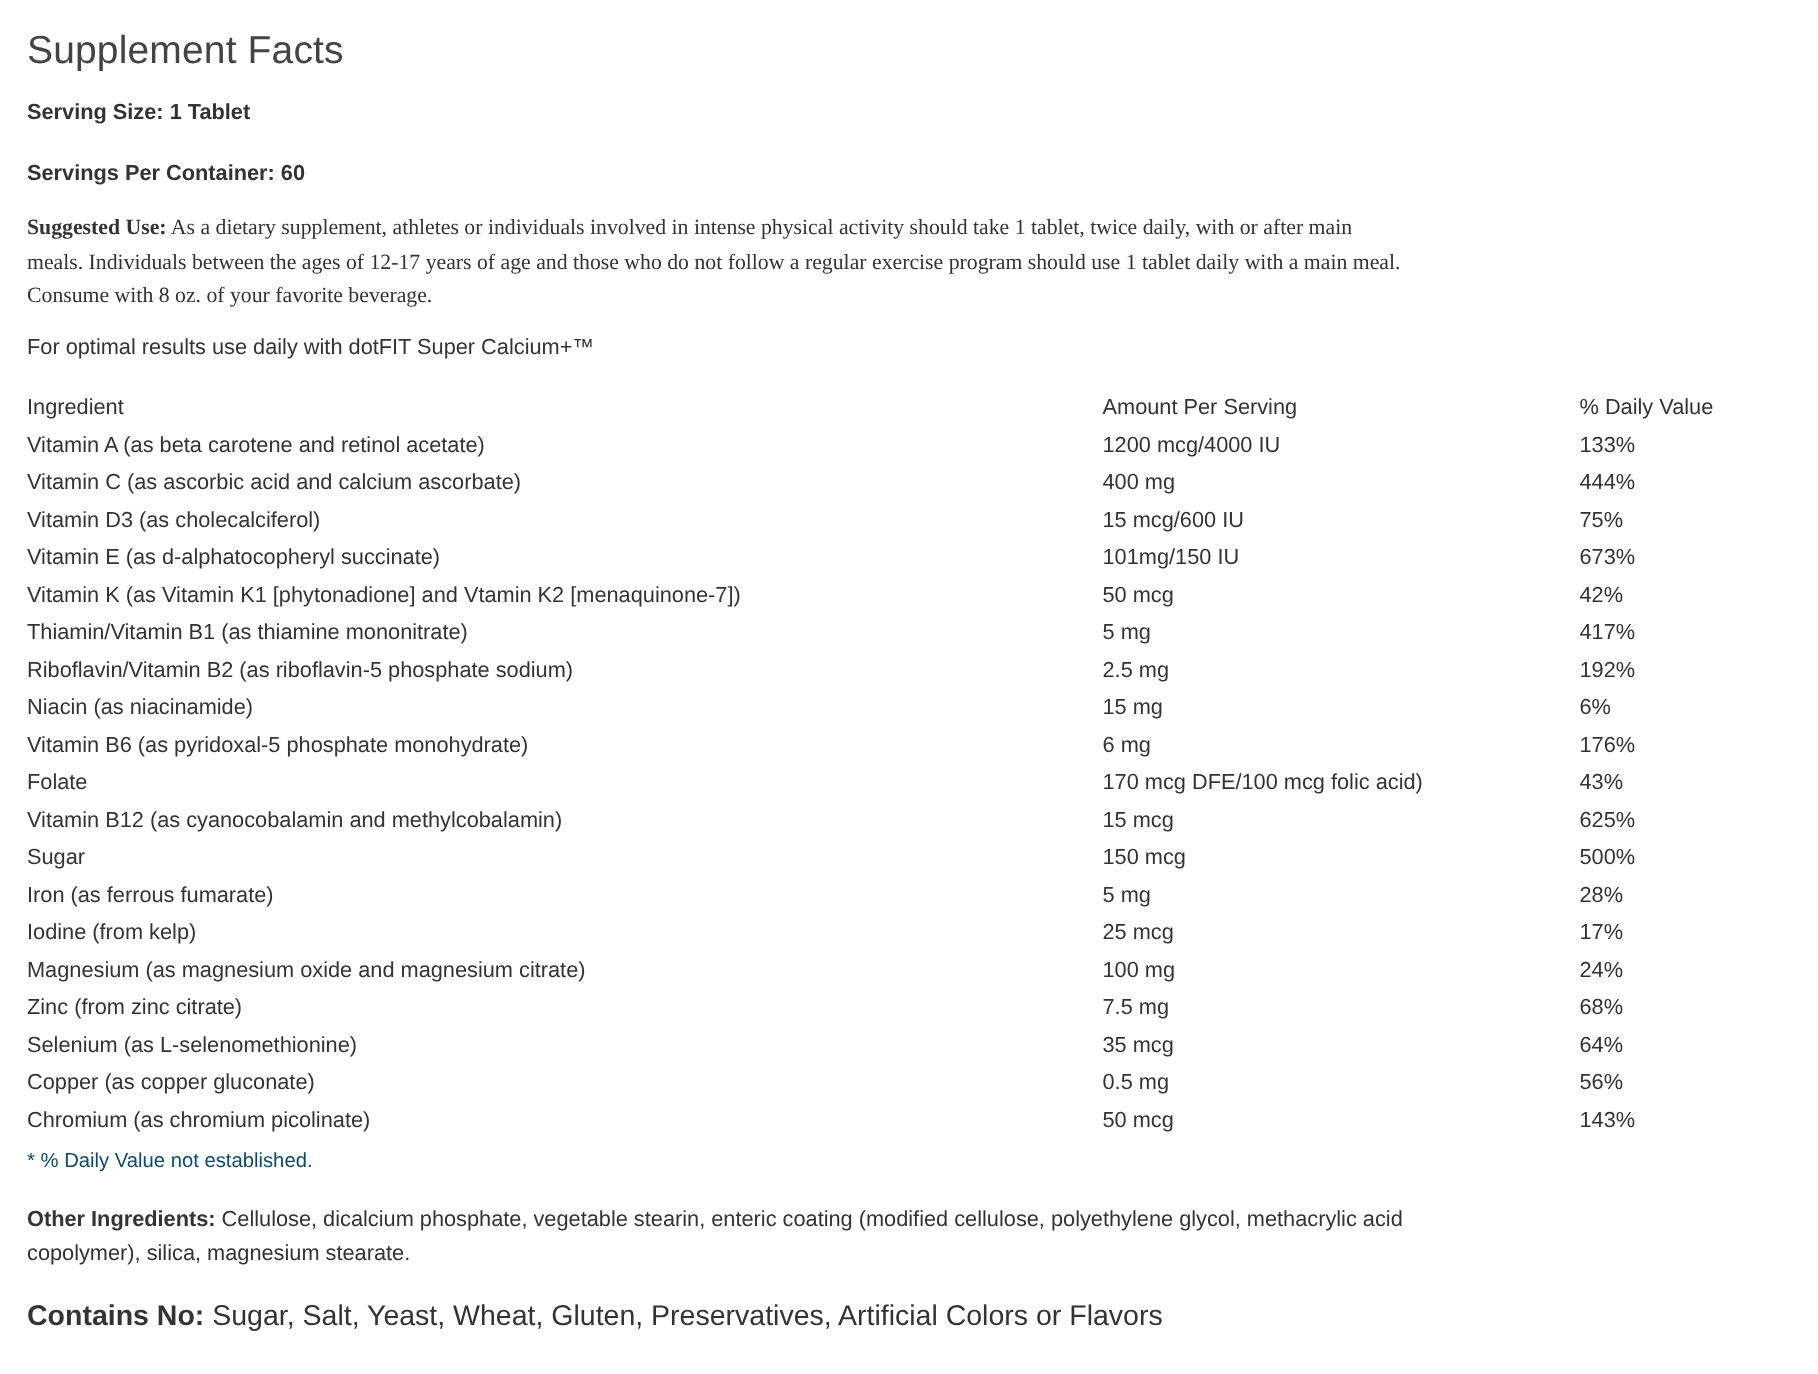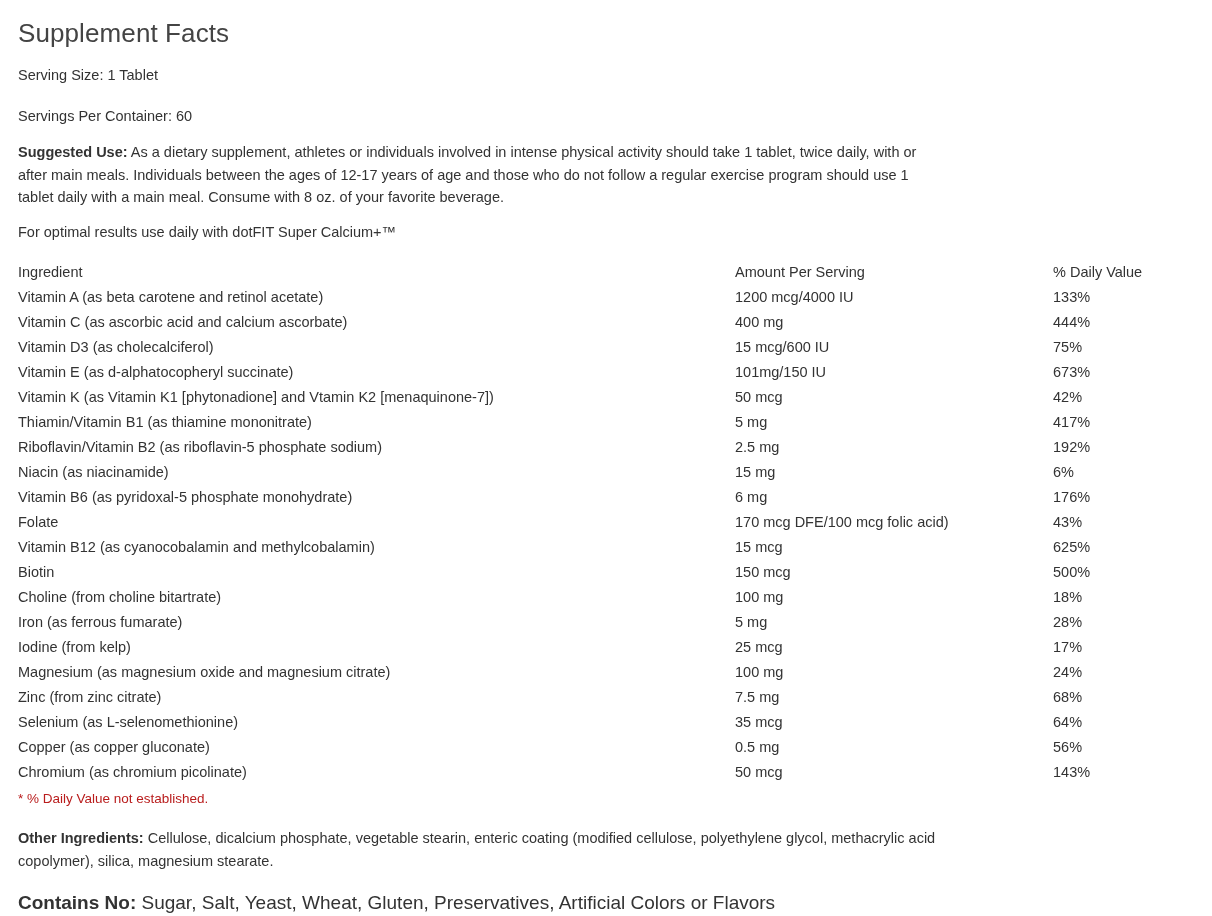--- a/index.html
+++ b/index.html
@@ -24,31 +24,33 @@
     font-weight: 400;
     color: #444444;
     margin: 8px 0 16px 0;
     letter-spacing: 0.1px;
   }
   .serving-line {
     font-size: 14.5px;
     line-height: 1.45;
     margin: 0 0 10px 0;
     color: #333333;
+    font-weight: bold;
   }
   .serving-line.second {
     margin-top: 20px;
     margin-bottom: 14px;
   }
   .para {
     font-size: 14.5px;
     line-height: 1.55;
     margin: 0 0 12px 0;
     color: #333333;
     max-width: 1175px;
+    font-family: Liberation Serif, serif;
   }
   .para b {
     font-weight: 700;
   }
   .optimal {
     font-size: 14.5px;
     line-height: 1.5;
     margin: 14px 0 16px 0;
   }
   table.facts {
@@ -67,21 +69,21 @@
     color: #333333;
     white-space: nowrap;
   }
   table.facts col.c1 { width: 717px; }
   table.facts col.c2 { width: 318px; }
   table.facts col.c3 { width: 95px; }
   .footnote {
     font-size: 13.5px;
     line-height: 1.5;
     margin: 4px 0 18px 0;
-    color: #b91c1c;
+    color: #0c4a6e;
   }
   .other {
     font-size: 14.5px;
     line-height: 1.55;
     margin: 0 0 16px 0;
     max-width: 1160px;
   }
   .other b, .contains b {
     font-weight: 700;
   }
@@ -169,28 +171,23 @@
           <td>Folate</td>
           <td>170 mcg DFE/100 mcg folic acid)</td>
           <td>43%</td>
         </tr>
       <tr>
           <td>Vitamin B12 (as cyanocobalamin and methylcobalamin)</td>
           <td>15 mcg</td>
           <td>625%</td>
         </tr>
       <tr>
-          <td>Biotin</td>
+          <td>Sugar</td>
           <td>150 mcg</td>
           <td>500%</td>
-        </tr>
-      <tr>
-          <td>Choline (from choline bitartrate)</td>
-          <td>100 mg</td>
-          <td>18%</td>
         </tr>
       <tr>
           <td>Iron (as ferrous fumarate)</td>
           <td>5 mg</td>
           <td>28%</td>
         </tr>
       <tr>
           <td>Iodine (from kelp)</td>
           <td>25 mcg</td>
           <td>17%</td>

